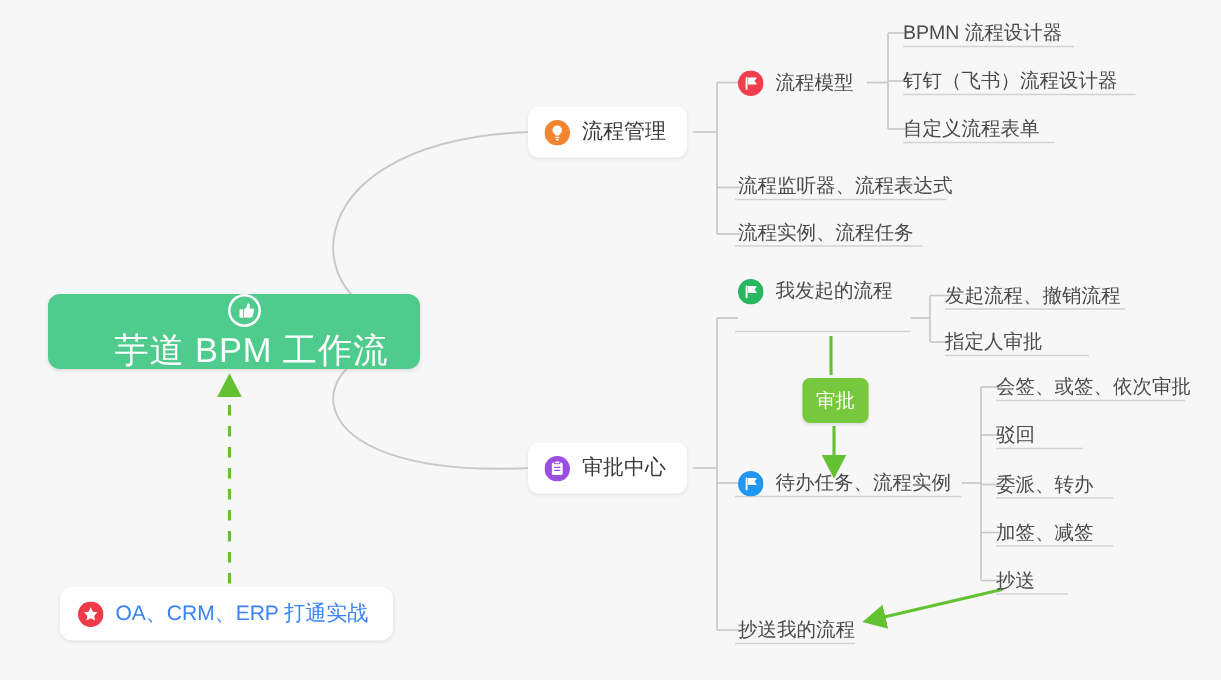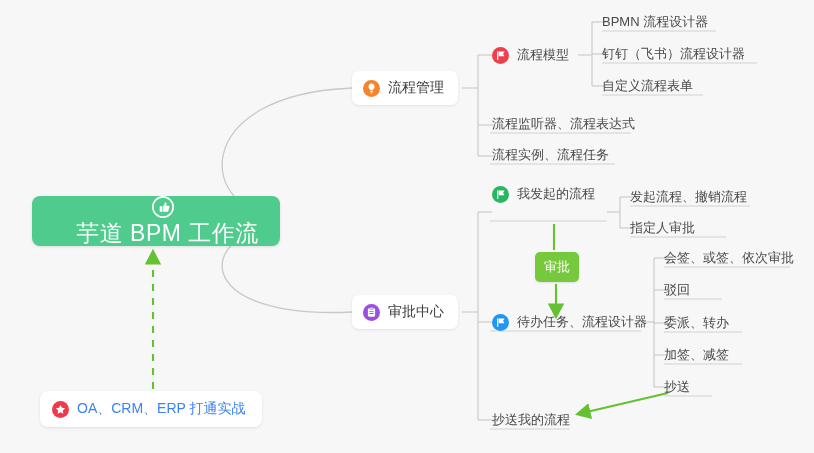--- a/index.html
+++ b/index.html
@@ -261,21 +261,21 @@
   </div>
 
   <div class="leaf with-icon" style="left:492px;top:313px;">
     <span class="ico">
       <svg width="17" height="17" viewBox="0 0 17 17">
         <circle cx="8.5" cy="8.5" r="8.5" fill="#2196f3"></circle>
         <rect x="5.1" y="4.3" width="1.25" height="8.6" rx=".55" fill="#ffffff"></rect>
         <path d="M6.7 4.6 h5.3 a.4 .4 0 0 1 .32 .66 l-1.32 1.7 1.32 1.7 a.4 .4 0 0 1-.32 .66 H6.7 z" fill="#ffffff"></path>
       </svg>
     </span>
-    <span class="leaf-text">待办任务、流程设计器</span>
+    <span class="leaf-text">待办任务、流程实例</span>
   </div>
 
   <div class="leaf" style="left:664px;top:249px;">
     <span class="leaf-text">会签、或签、依次审批</span>
   </div>
   <div class="leaf" style="left:664px;top:281px;">
     <span class="leaf-text">驳回</span>
   </div>
   <div class="leaf" style="left:664px;top:314px;">
     <span class="leaf-text">委派、转办</span>

